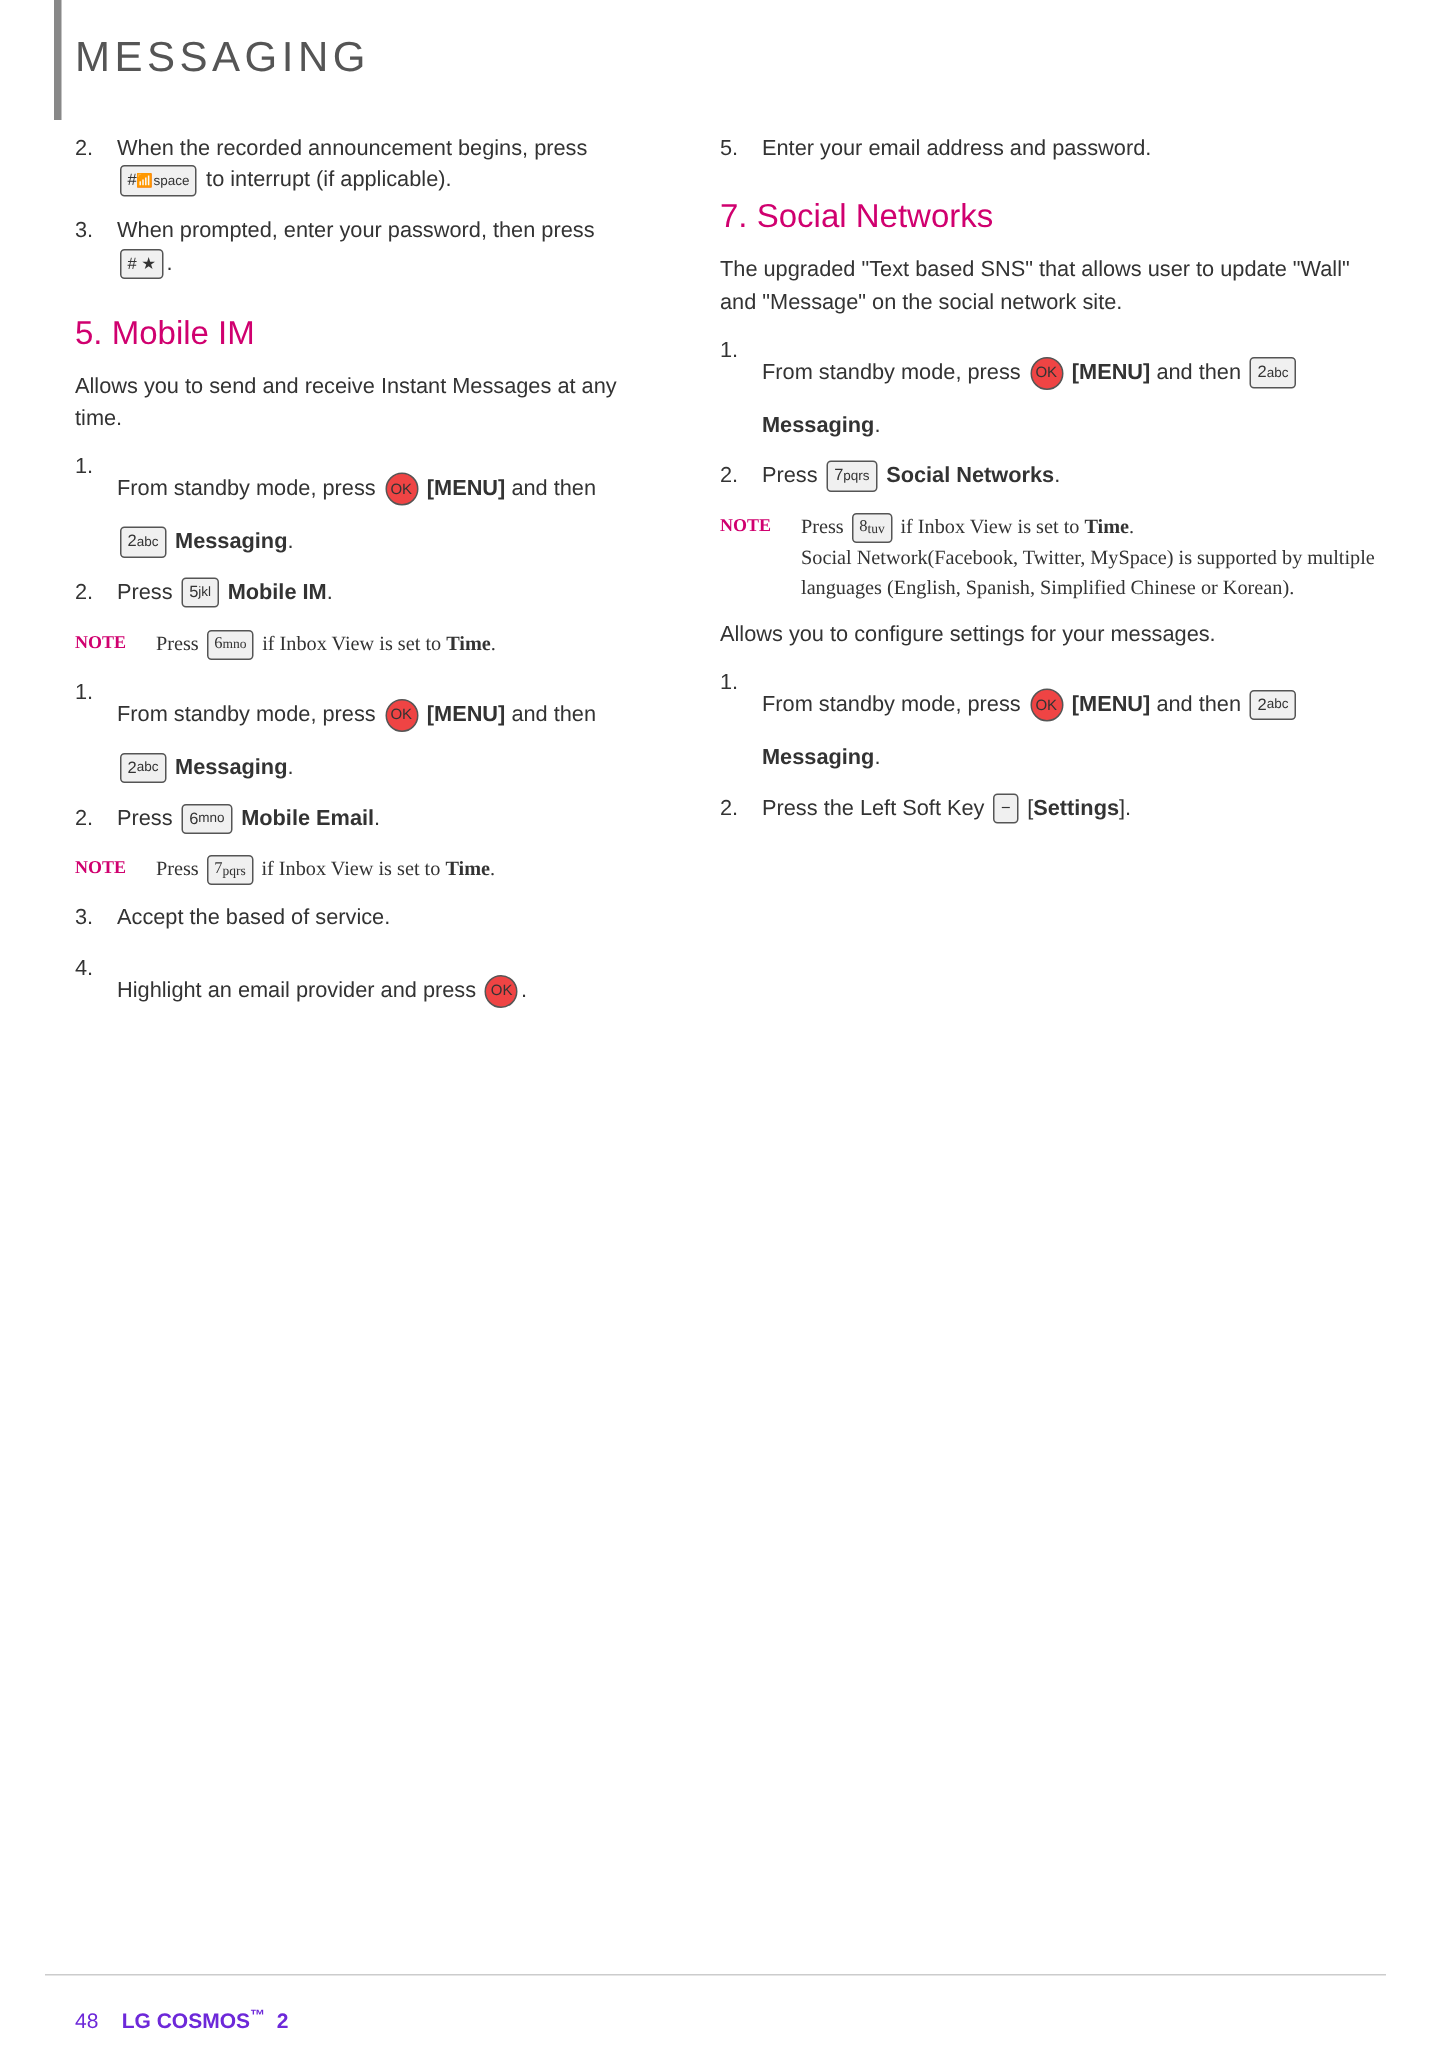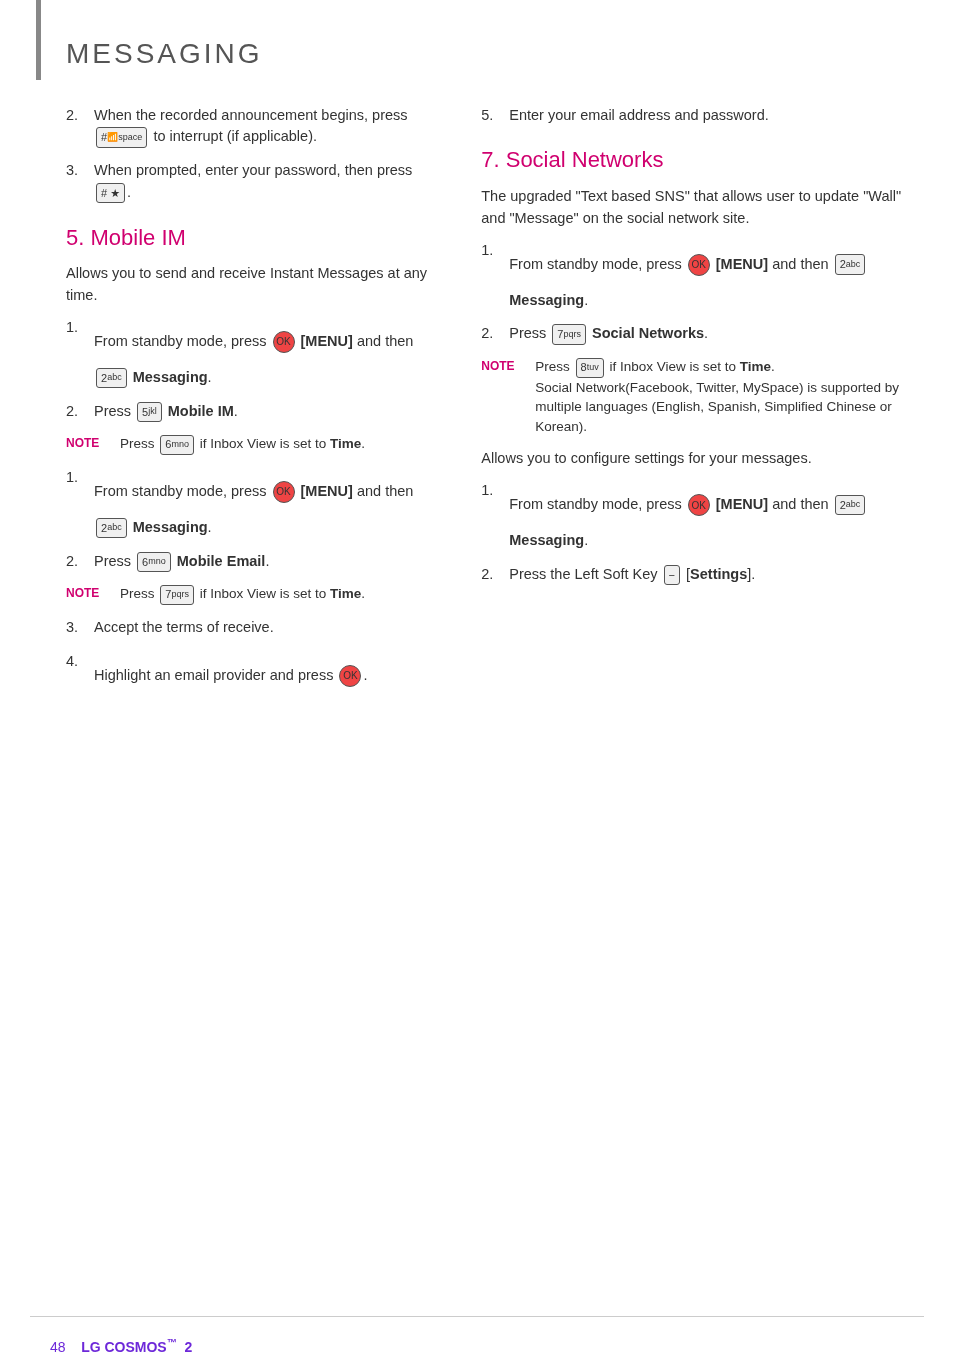--- a/index.html
+++ b/index.html
@@ -11,21 +11,21 @@
       position: relative;
       color: #222;
       font-size: 15px;
       line-height: 1.45;
     }
 
     .page-container {
       width: 954px;
       min-height: 1372px;
       background: #fff;
-      padding: 16px;
+      padding: 0;
       position: relative;
     }
 
     
     .left-accent {
       position: absolute;
       top: 0;
       left: 36px;
       width: 5px;
       height: 80px;
@@ -112,20 +112,21 @@
     .step-content {
       flex: 1;
     }
 
     
     .note-block {
       display: flex;
       align-items: flex-start;
       margin-bottom: 12px;
       margin-top: 4px;
+      font-family: Liberation Serif, serif;
     }
 
     .note-label {
       font-size: 12px;
       font-weight: bold;
       color: #d0006f;
       min-width: 48px;
       margin-right: 6px;
       margin-top: 1px;
     }
@@ -291,21 +292,21 @@
         </ul>
         <div class="note-block">
           <span class="note-label">NOTE</span>
           <span class="note-content">
             Press <span class="key-badge">7 <sup style="font-size:9px">pqrs</sup></span> if Inbox View is set to <span class="bold-text">Time</span>.
           </span>
         </div>
         <ul class="step-list">
           <li class="step-item">
             <span class="step-num">3.</span>
-            <span class="step-content">Accept the terms of receive.</span>
+            <span class="step-content">Accept the based of service.</span>
           </li>
           <li class="step-item">
             <span class="step-num">4.</span>
             <span class="step-content">
               Highlight an email provider and press
               <span class="key-circle">OK</span>.
             </span>
           </li>
         </ul>
       </div>

